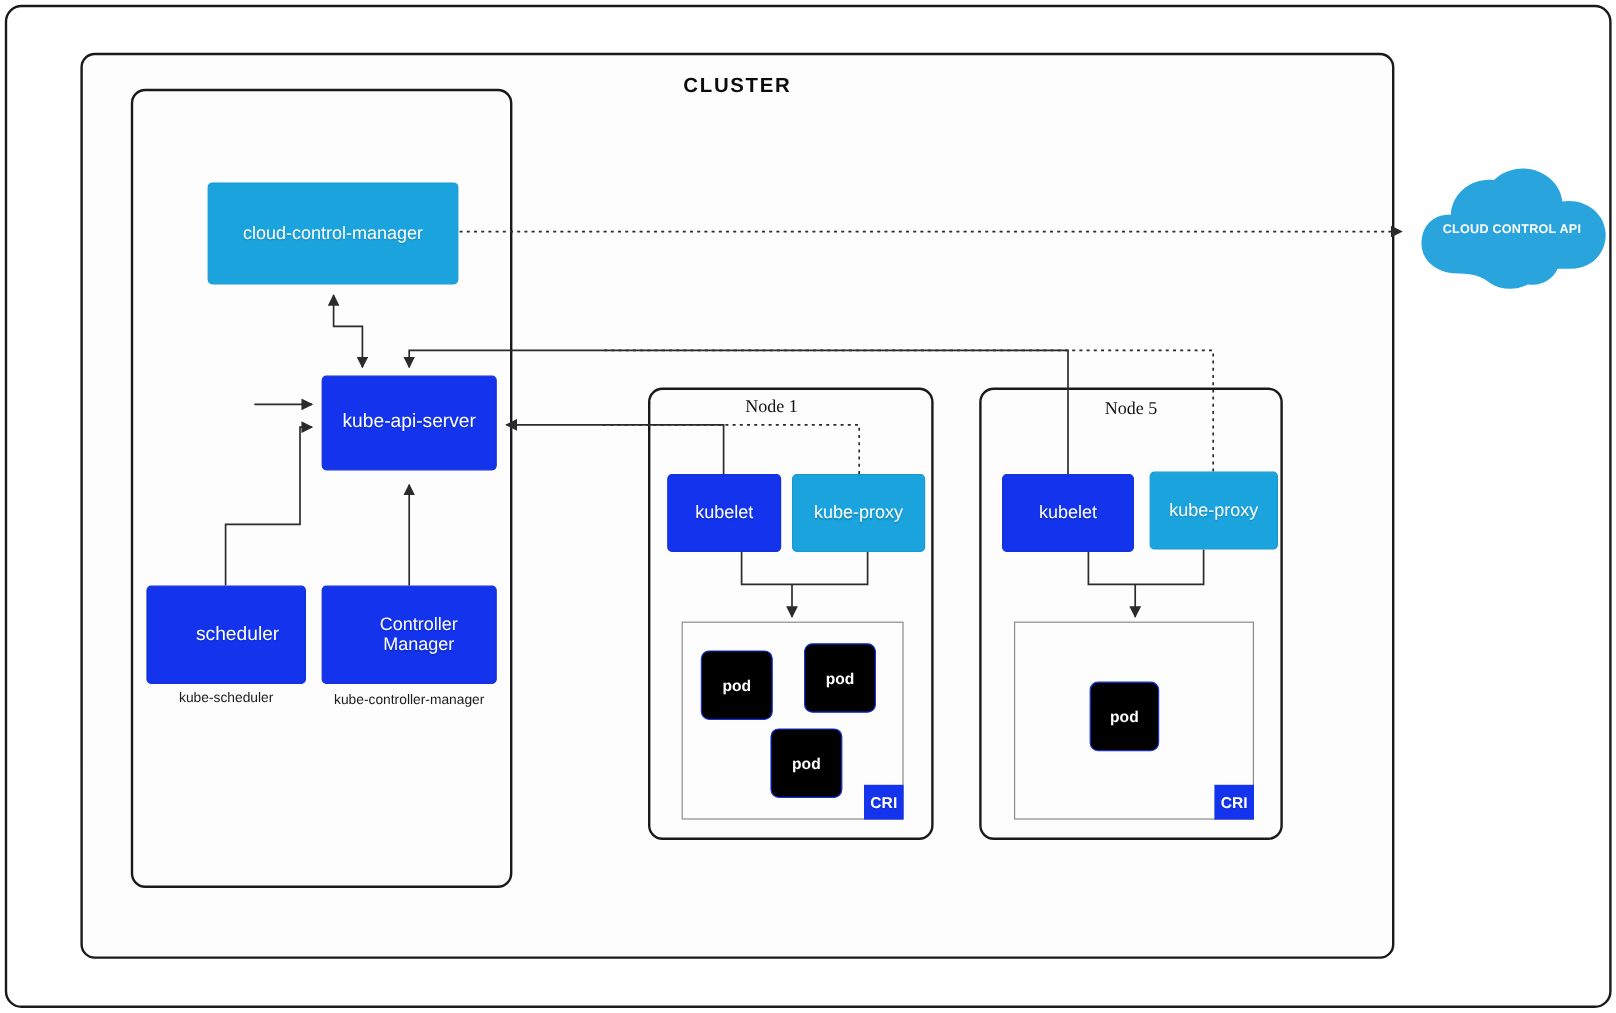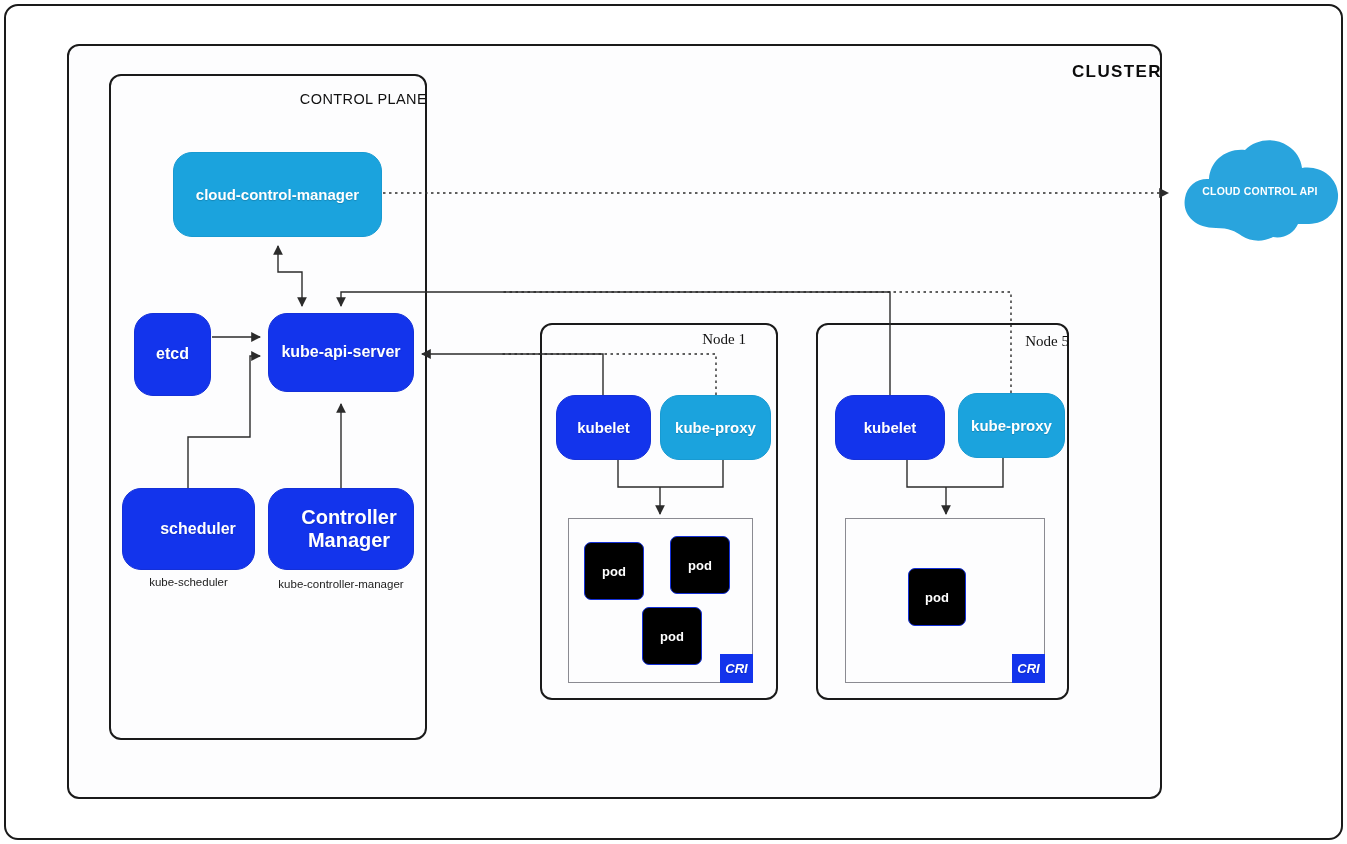--- a/index.html
+++ b/index.html
@@ -57,21 +57,21 @@
     box-sizing: border-box;
     border: 1.5px solid #8b8b92;
     background: #fdfdfe;
   }
   #node1-cri-frame { left: 568px; top: 518px; width: 185px; height: 165px; }
   #node2-cri-frame { left: 845px; top: 518px; width: 200px; height: 165px; }
 
   
   .frame-title {
     position: absolute;
-    text-align: right;
+    text-align: center;
     color: #111111;
     white-space: nowrap;
   }
   #cluster-title {
     left: 67px; top: 62px; width: 1095px;
     font-size: 17px; font-weight: bold; letter-spacing: 1.4px;
     color: #0c0c0c;
   }
   #control-plane-title {
     left: 109px; top: 91px; width: 318px;
@@ -87,34 +87,34 @@
   }
 
   
   .box {
     position: absolute;
     box-sizing: border-box;
     display: flex;
     align-items: center;
     justify-content: center;
     color: #ffffff;
-    font-weight: bold;
-    text-align: center;
-    border-radius: 19px;
+    font-weight: normal;
+    text-align: center;
+    border-radius: 4px;
     line-height: 1.15;
     text-shadow: 0 1px 1px rgba(0,0,0,.18);
   }
   .box.dark  { background: #1334ec; border: 1px solid #1430d8; }
   .box.light { background: #1ba3dd; border: 1px solid #189ad2; }
 
   #ccm      { left: 173px; top: 152px; width: 209px; height: 85px; font-size: 15px; }
   #etcd     { left: 134px; top: 313px; width: 77px;  height: 83px; font-size: 16px; }
   #apiserver{ left: 268px; top: 313px; width: 146px; height: 79px; font-size: 16px; }
   #scheduler{ left: 122px; top: 488px; width: 133px; height: 82px; font-size: 16px; padding-left: 19px; }
-  #ctrlmgr  { left: 268px; top: 488px; width: 146px; height: 82px; font-size: 20px; padding-left: 16px; }
+  #ctrlmgr  { left: 268px; top: 488px; width: 146px; height: 82px; font-size: 15px; padding-left: 16px; }
 
   #n1-kubelet   { left: 556px; top: 395px; width: 95px;  height: 65px; font-size: 15px; }
   #n1-kubeproxy { left: 660px; top: 395px; width: 111px; height: 65px; font-size: 15px; }
   #n2-kubelet   { left: 835px; top: 395px; width: 110px; height: 65px; font-size: 15px; }
   #n2-kubeproxy { left: 958px; top: 393px; width: 107px; height: 65px; font-size: 15px; }
 
   .pod {
     position: absolute;
     box-sizing: border-box;
     display: flex; align-items: center; justify-content: center;
@@ -128,21 +128,20 @@
   #n1-pod3 { left: 642px; top: 607px; width: 60px; height: 58px; }
   #n2-pod1 { left: 908px; top: 568px; width: 58px; height: 58px; }
 
   .cri-badge {
     position: absolute;
     box-sizing: border-box;
     display: flex; align-items: center; justify-content: center;
     background: #1334ec; color: #ffffff;
     font-weight: bold; font-size: 13px;
     text-shadow: 0 1px 1px rgba(0,0,0,.18);
-    font-style: italic;
   }
   #n1-cri { left: 720px; top: 654px; width: 33px; height: 29px; }
   #n2-cri { left: 1012px; top: 654px; width: 33px; height: 29px; }
 
   
   .sublabel {
     position: absolute;
     font-size: 11.5px;
     color: #1b1b1b;
     text-align: center;
@@ -180,21 +179,20 @@
 <body>
 
 <div id="page">
 
   <div class="frame" id="page-frame"></div>
 
   <div class="frame" id="cluster-frame"></div>
   <div class="frame-title" id="cluster-title">CLUSTER</div>
 
   <div class="frame" id="control-plane-frame"></div>
-  <div class="frame-title" id="control-plane-title">CONTROL PLANE</div>
 
   <div class="frame" id="node1-frame"></div>
   <div class="frame-title" id="node1-title">Node 1</div>
 
   <div class="frame" id="node2-frame"></div>
   <div class="frame-title" id="node2-title">Node 5</div>
 
   <div class="cri-frame" id="node1-cri-frame"></div>
   <div class="cri-frame" id="node2-cri-frame"></div>
 
@@ -238,21 +236,20 @@
       <path d="M 660 487 L 660 514" marker-end="url(#arrow)"></path>
 
        CRI box --&gt;
       <path d="M 907 460 L 907 487 L 1003 487 L 1003 458"></path>
       <path d="M 946 487 L 946 514" marker-end="url(#arrow)"></path>
     </g>
   </svg>
 
   <div class="box light" id="ccm">cloud-control-manager</div>
 
-  <div class="box dark" id="etcd">etcd</div>
 
   <div class="box dark" id="apiserver">kube-api-server</div>
 
   <div class="box dark" id="scheduler">scheduler</div>
 
   <div class="box dark" id="ctrlmgr">Controller Manager</div>
 
   <div class="sublabel" id="kube-scheduler-label">kube-scheduler</div>
 
   <div class="sublabel" id="kube-cm-label">kube-controller-manager</div>

